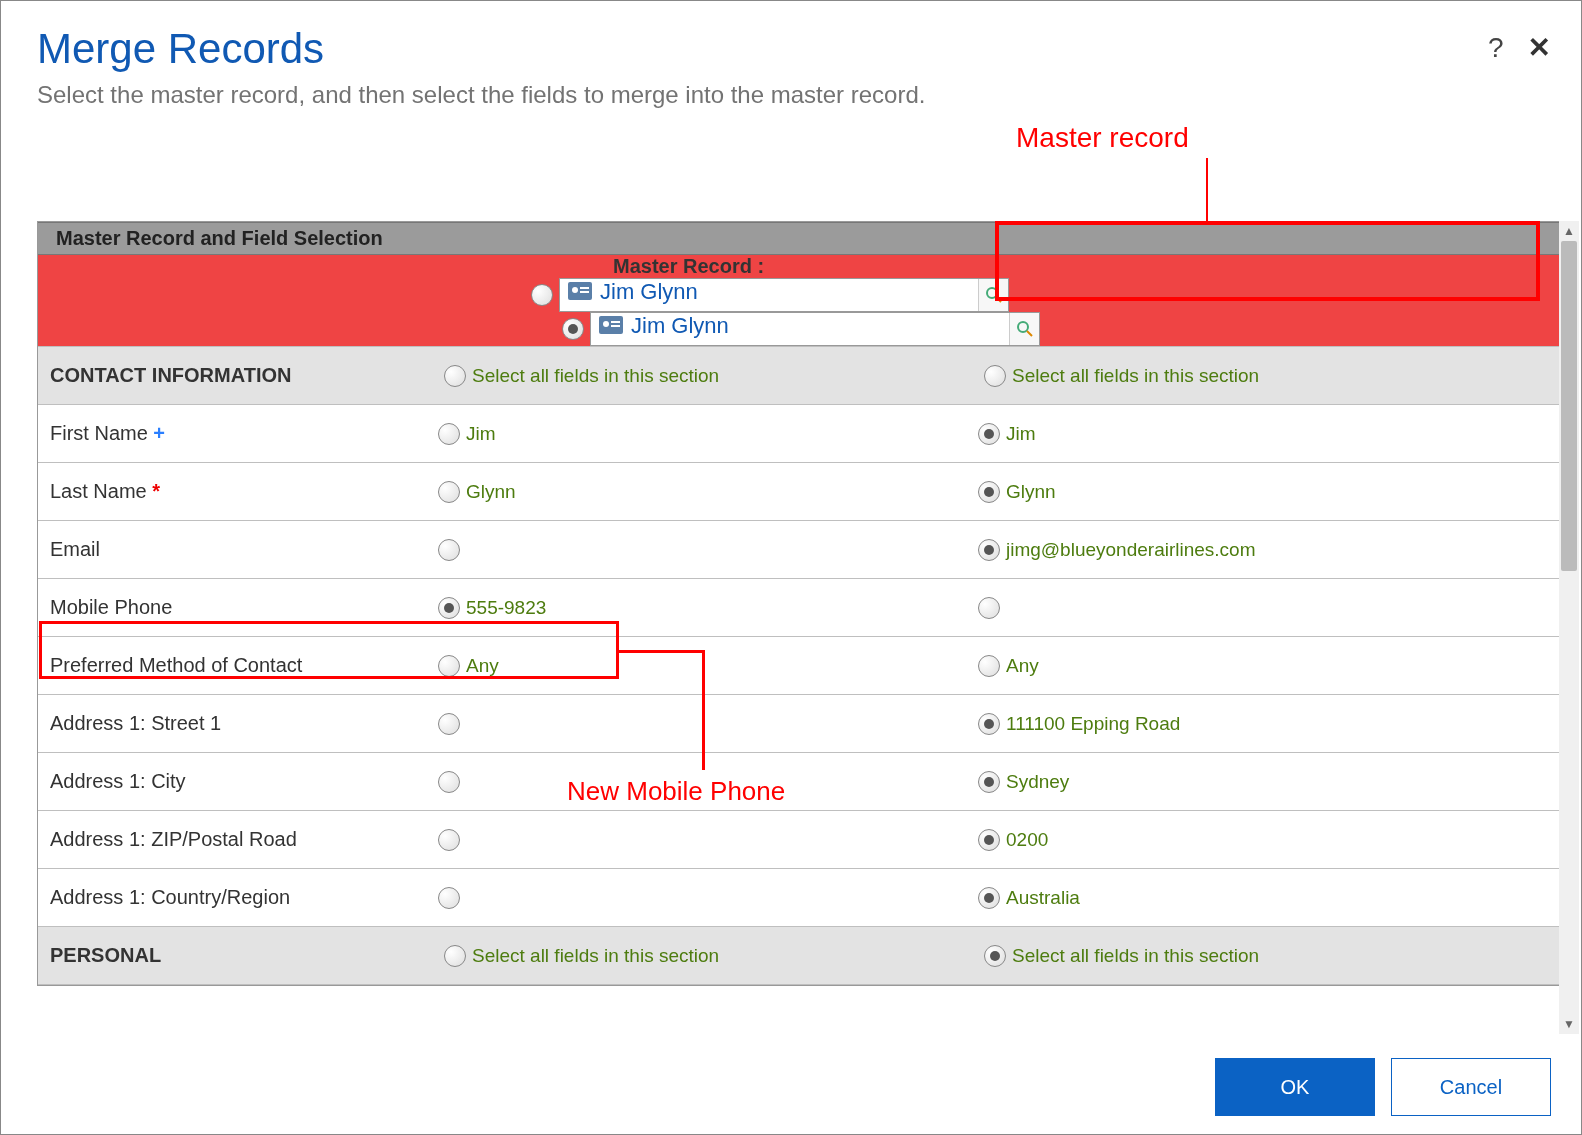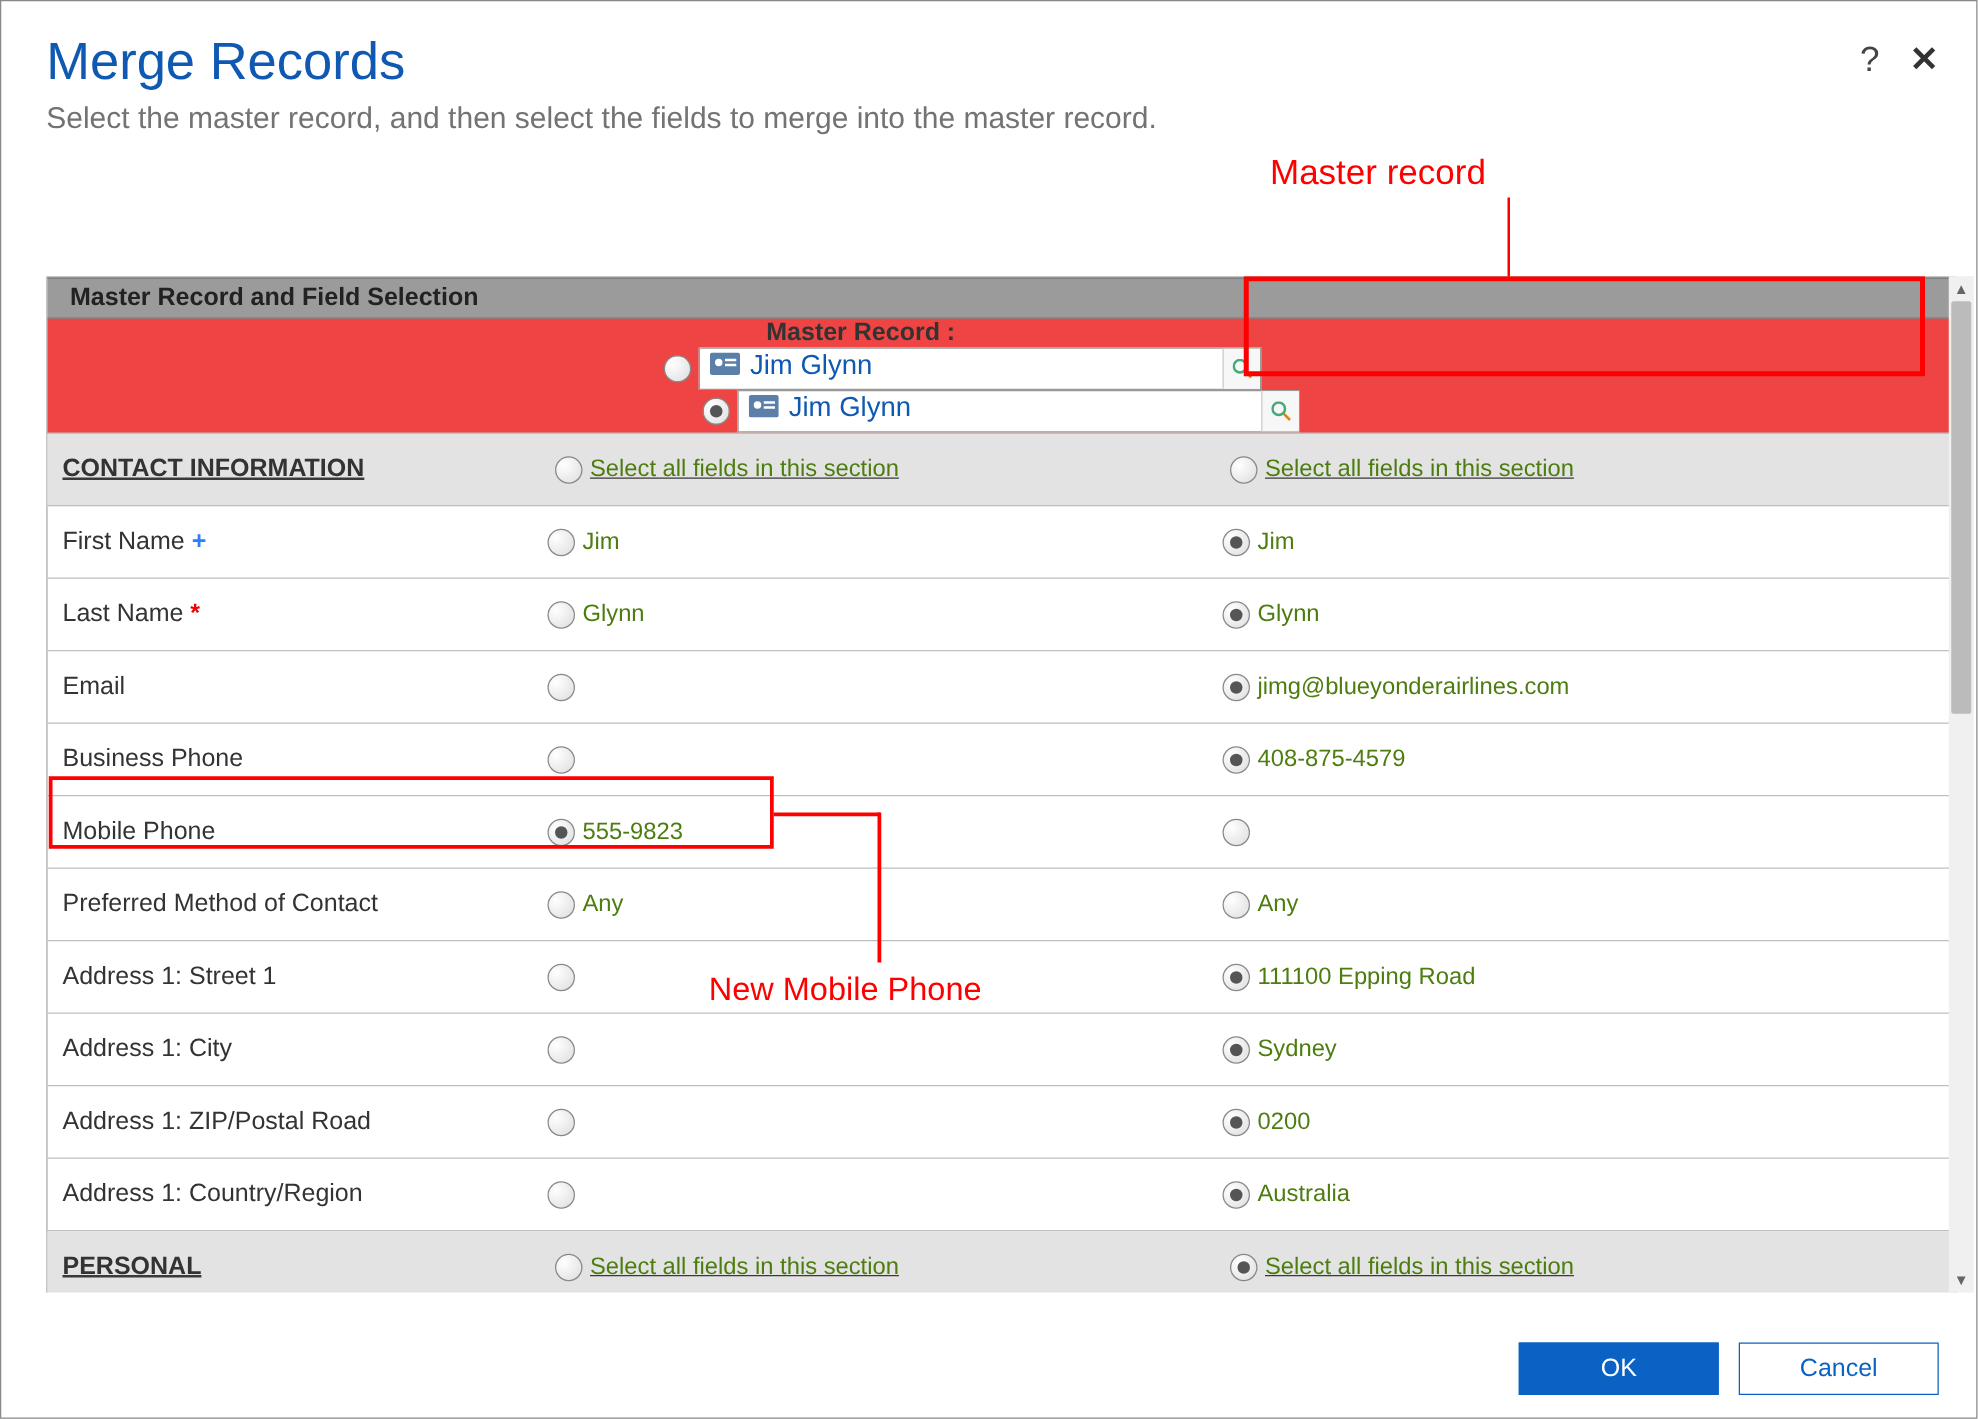--- a/index.html
+++ b/index.html
@@ -131,21 +131,20 @@
   .row .col-b {
     flex: 1;
     display: flex;
     align-items: center;
     gap: 6px;
   }
   .row.section-head {
     background: #e3e3e3;
     font-weight: 600;
     color: #3a3a3a;
-    text-decoration: underline;
   }
   .row.section-head .col-a,
   .row.section-head .col-b {
     font-weight: 400;
     color: #555;
     padding-left: 6px;
   }
   .row.master-row {
     background: #ef4444;
     min-height: 72px;
@@ -258,21 +257,21 @@
 
   .footer {
     position: absolute;
     bottom: 18px;
     right: 30px;
     display: flex;
     gap: 16px;
   }
   .btn {
     width: 160px;
-    height: 42px;
+    height: 58px;
     font-size: 20px;
     display: flex;
     align-items: center;
     justify-content: center;
     cursor: pointer;
   }
   .btn-primary {
     background: #0b62c4;
     color: #fff;
     border: 1px solid #0b62c4;
@@ -399,31 +398,20 @@
             <div class="col-a">
               <span class="radio"></span>
               <span class="val-text"></span>
             </div>
             <div class="col-b">
               <span class="radio checked"></span>
               <span class="val-text">jimg@blueyonderairlines.com</span>
             </div>
           </div>
           <div class="row">
-            <div class="col-label">Business Phone</div>
-            <div class="col-a">
-              <span class="radio"></span>
-              <span class="val-text"></span>
-            </div>
-            <div class="col-b">
-              <span class="radio checked"></span>
-              <span class="val-text">408-875-4579</span>
-            </div>
-          </div>
-          <div class="row">
             <div class="col-label">Mobile Phone</div>
             <div class="col-a">
               <span class="radio checked"></span>
               <span class="val-text">555-9823</span>
             </div>
             <div class="col-b">
               <span class="radio"></span>
               <span class="val-text"></span>
             </div>
           </div>

